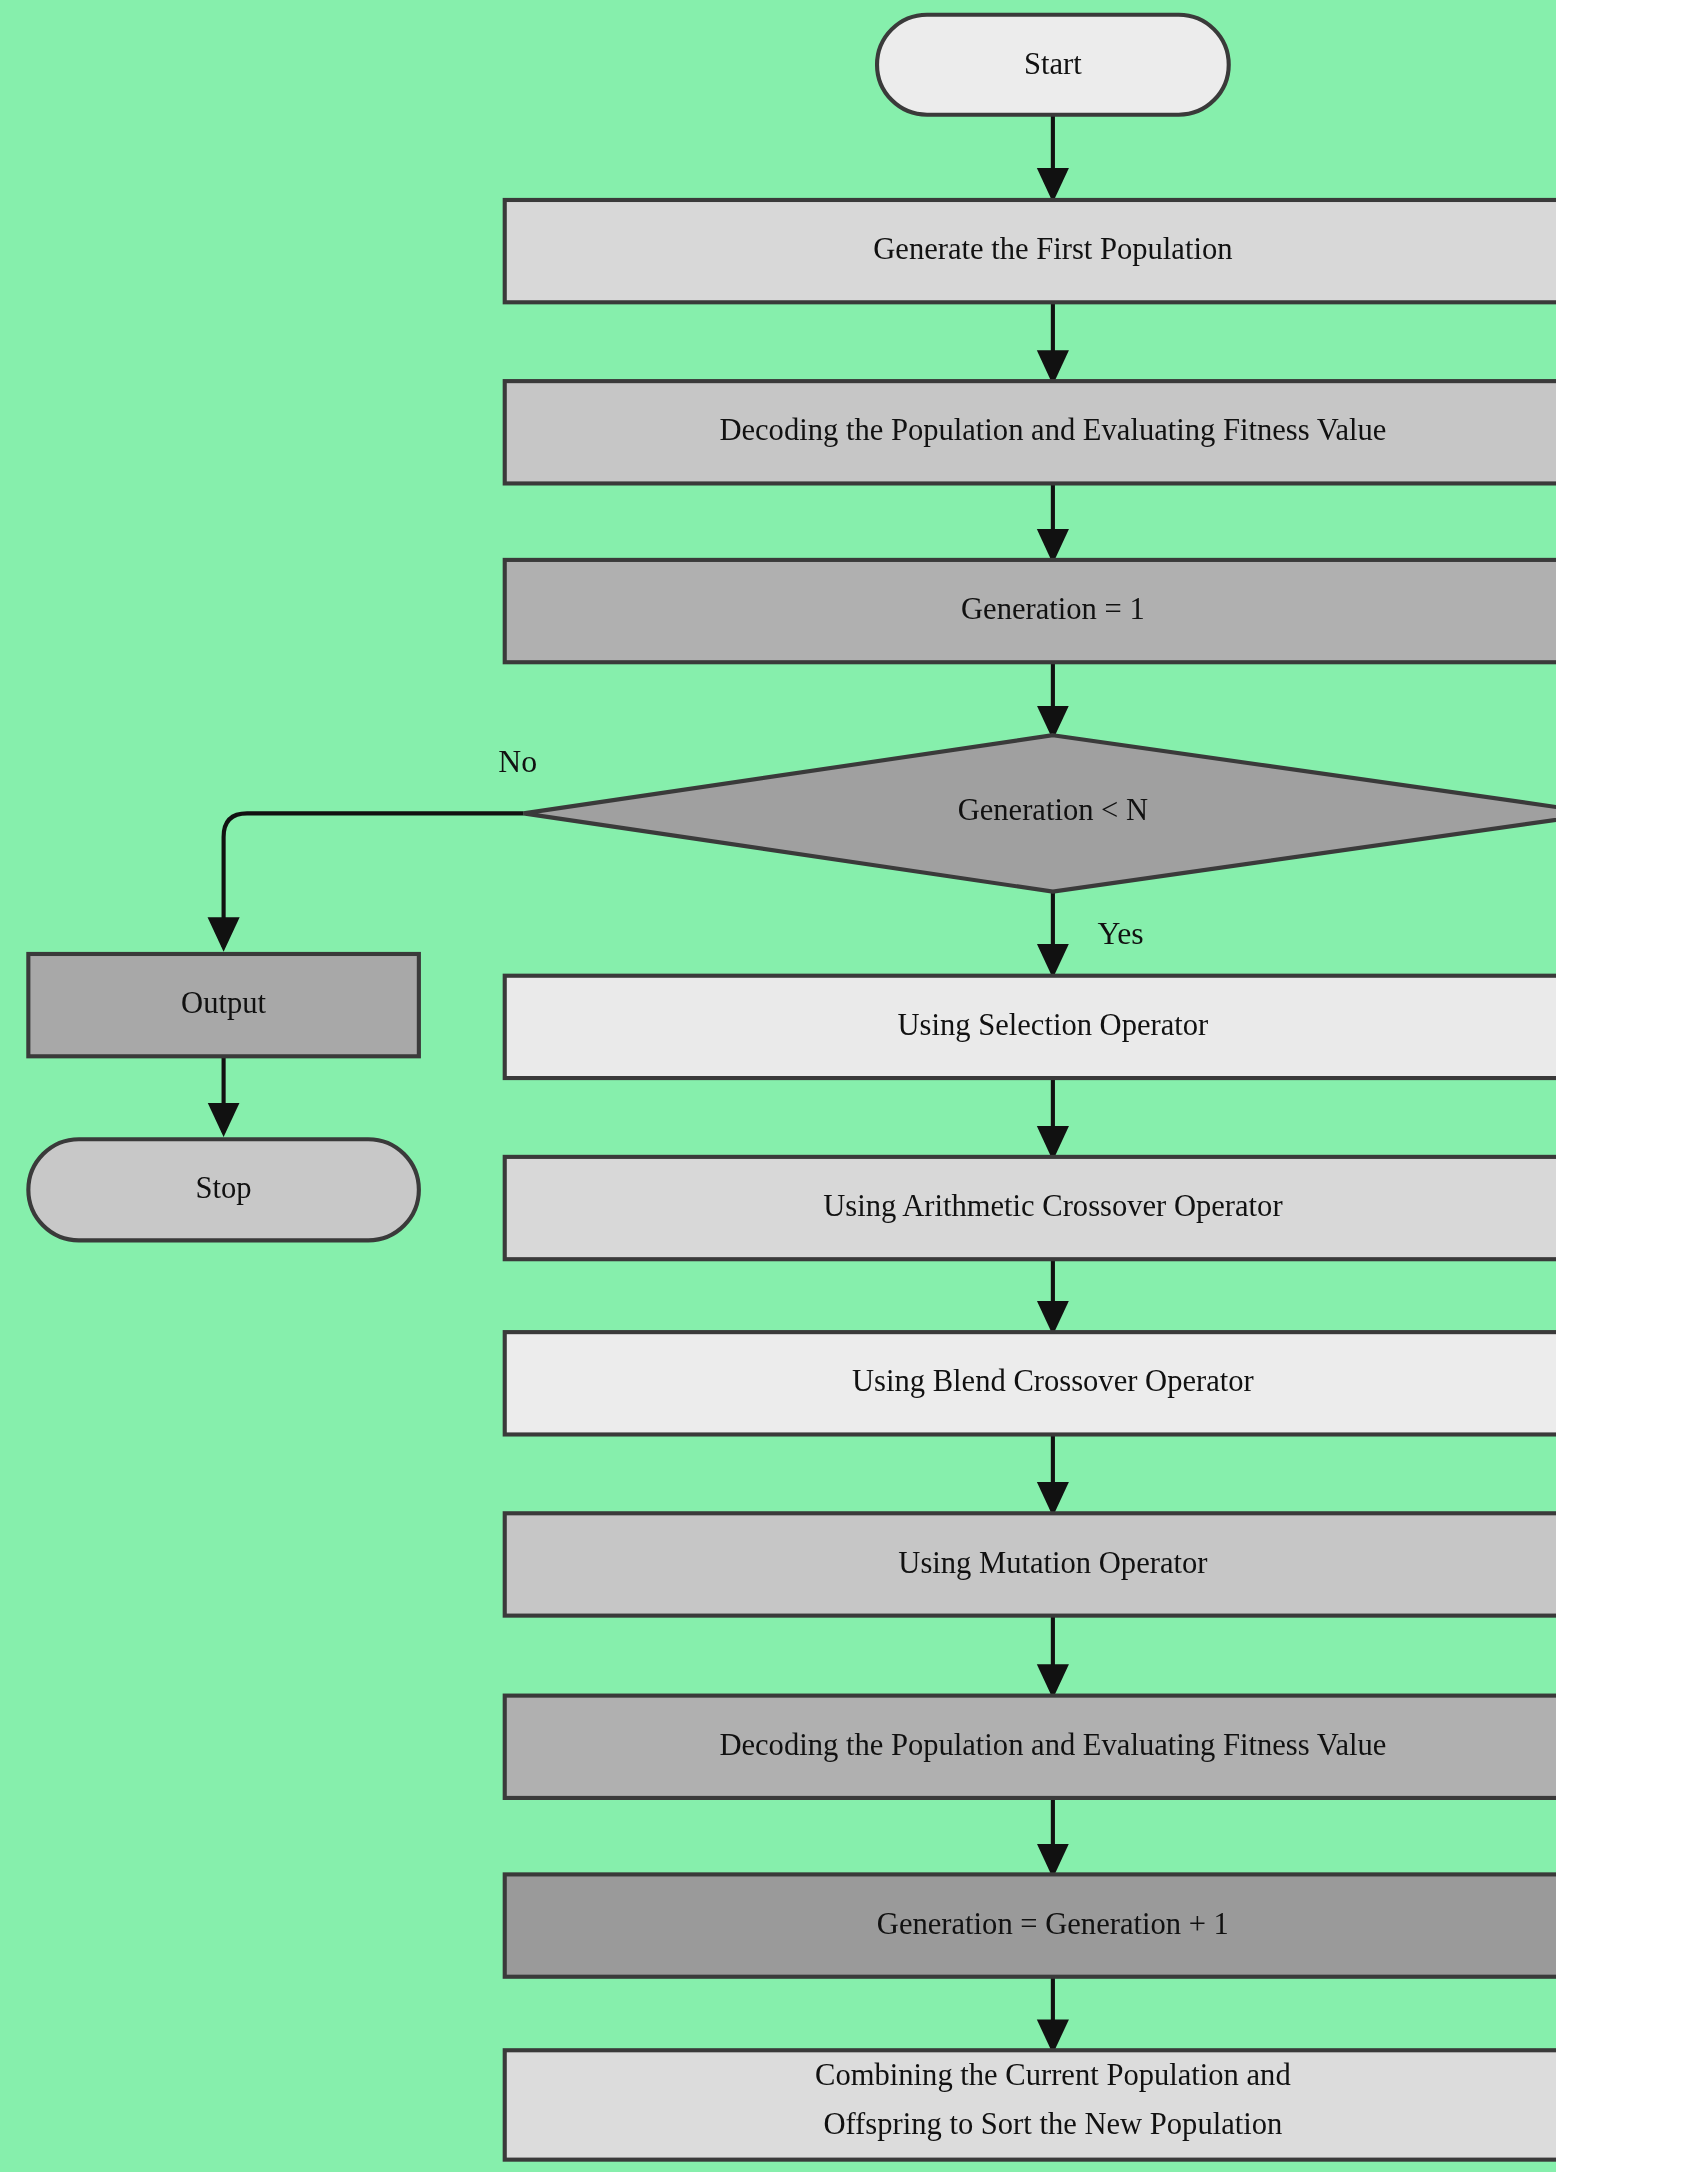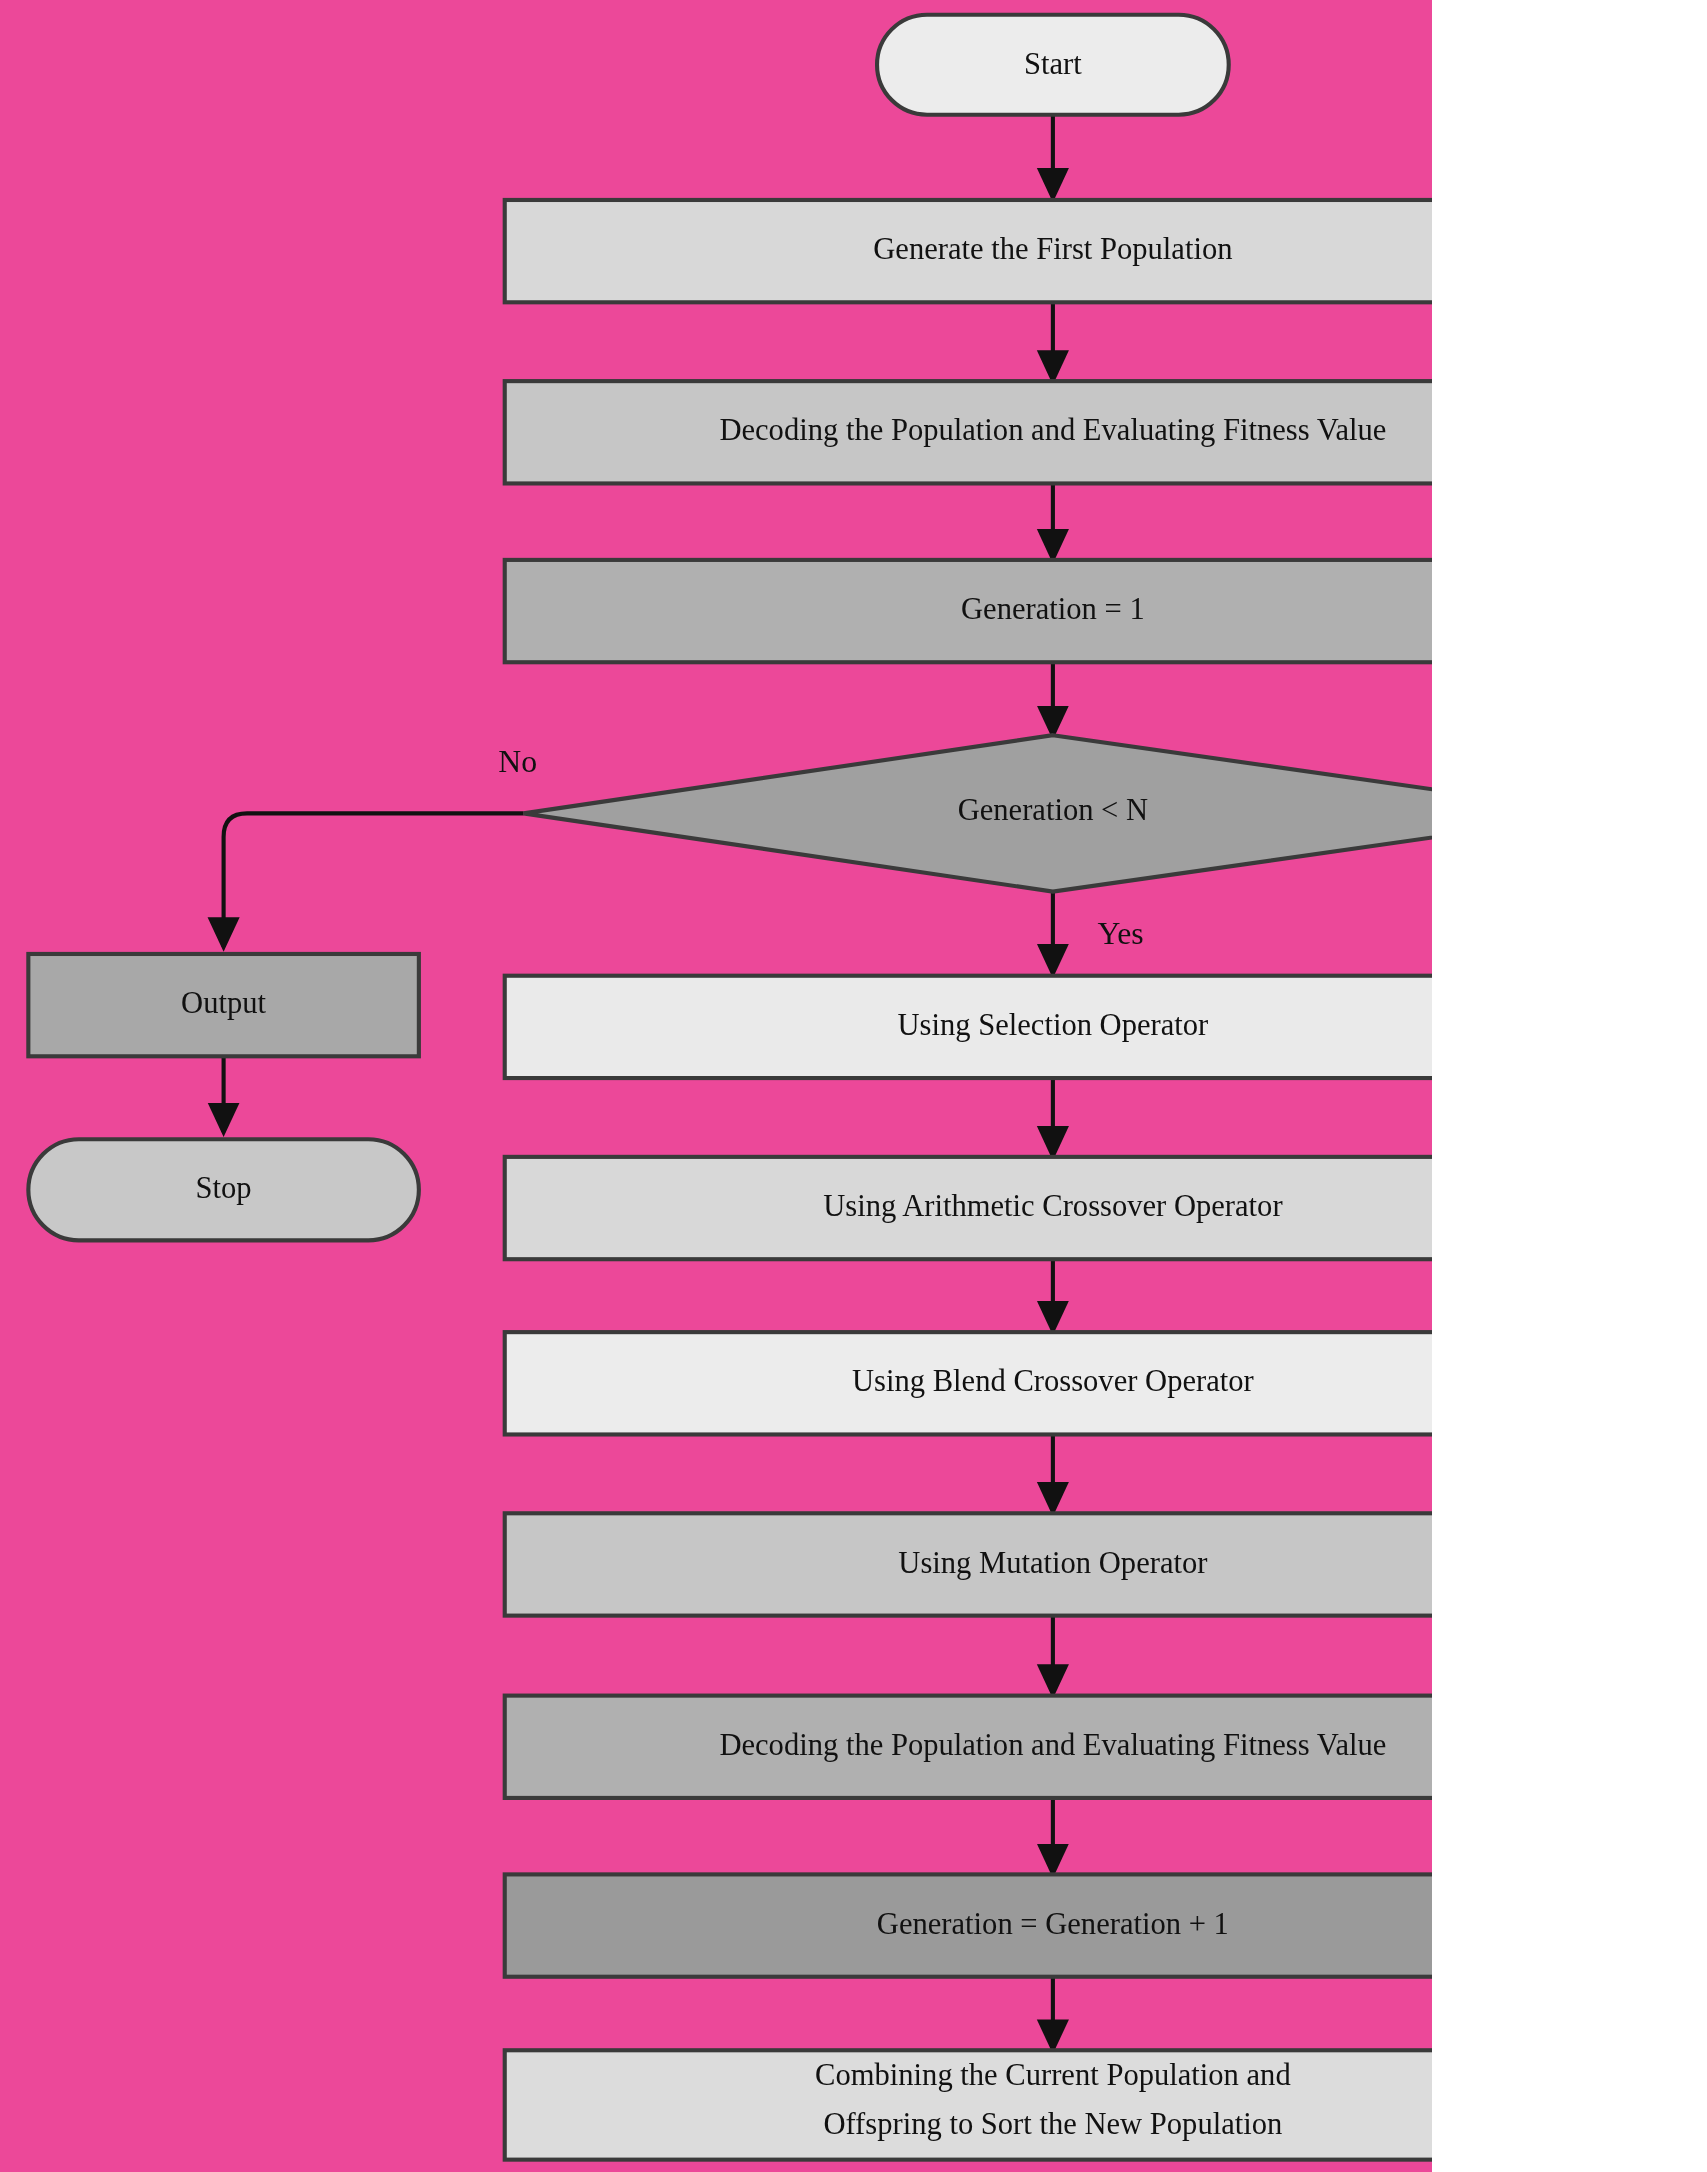--- a/index.html
+++ b/index.html
@@ -5,23 +5,23 @@
   html, body {
     margin: 0;
     padding: 0;
     background: #ffffff;
   }
   body {
     font-family: "Liberation Serif", "DejaVu Serif", serif;
   }
   #flowchart-root {
     position: relative;
-    width: 1432px;
+    width: 1556px;
     height: 2172px;
-    background: #ec4899;
+    background: #86efac;
     overflow: hidden;
   }
   svg.flow-canvas {
     display: block;
     width: 1707px;
     height: 2172px;
   }
   .node-shape {
     stroke: #3a3a3a;
     stroke-width: 7;

